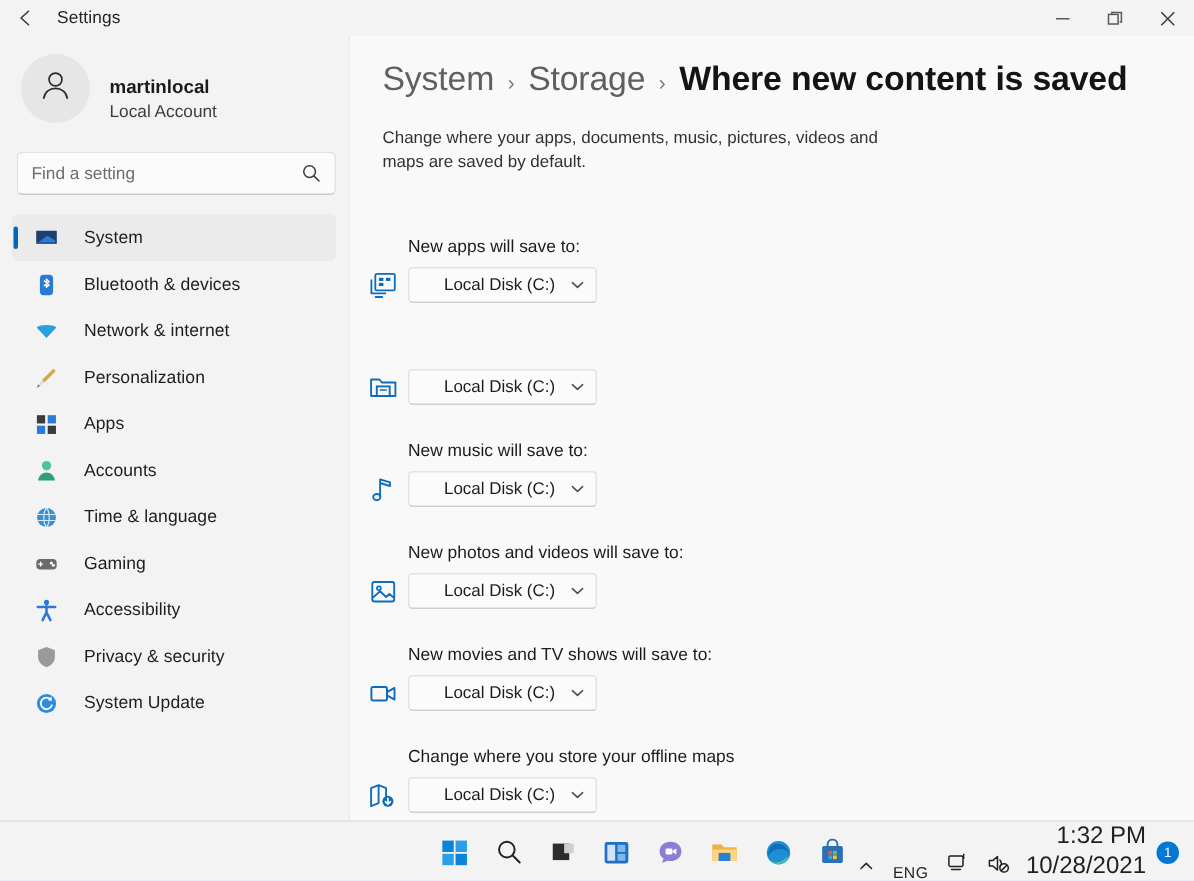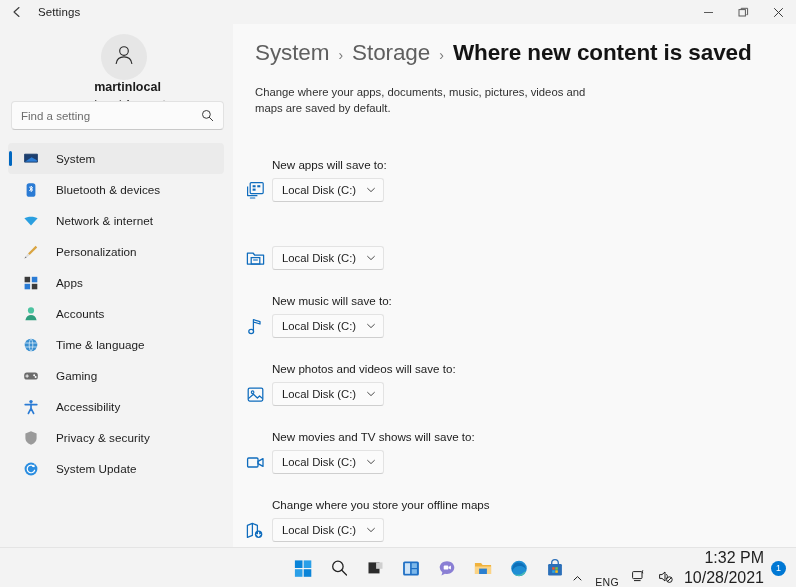--- a/index.html
+++ b/index.html
@@ -60,24 +60,23 @@
   .sidebar {
     position: absolute;
     top: 24px; left: 0;
     width: 233px;
     height: 523px;
     background: #f3f3f3;
   }
 
   .account {
     display: flex;
-    align-items: center;
+    align-items: flex-end;
     margin: 10px 0 0 14px;
     height: 48px;
-    flex-direction: column;
   }
   .avatar {
     width: 46px; height: 46px;
     border-radius: 50%;
     background: #e6e6e6;
     display: flex; align-items: center; justify-content: center;
     color: #2b2b2b;
     flex: none;
   }
   .account-text { margin-left: 13px; line-height: 1.25; }
@@ -218,21 +217,21 @@
     position: absolute;
     left: 39px; top: 23px;
     min-width: 97px;
     height: 24px;
     background: #fbfbfb;
     border: 1px solid #e3e3e3;
     border-bottom-color: #cfcfcf;
     border-radius: 3px;
     display: flex;
     align-items: center;
-    padding: 0 7px 0 9px;
+    padding: 0 7px 0 23px;
   }
   .dropdown-value {
     font-size: 11.3px;
     color: #1c1c1c;
     white-space: nowrap;
   }
   .chev {
     margin-left: 10px;
     color: #4d4d4d;
     display: flex;

